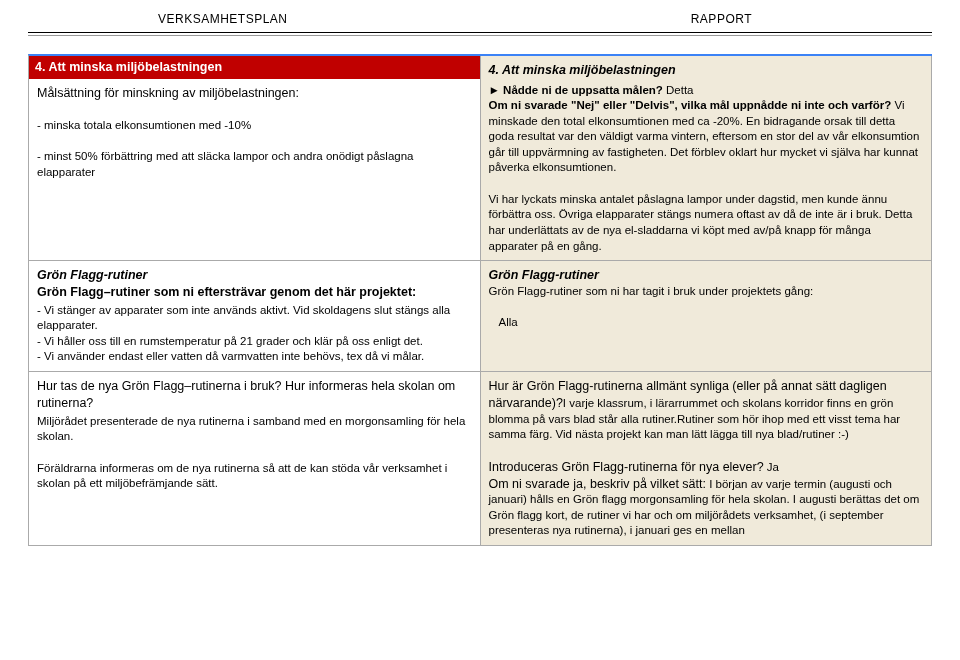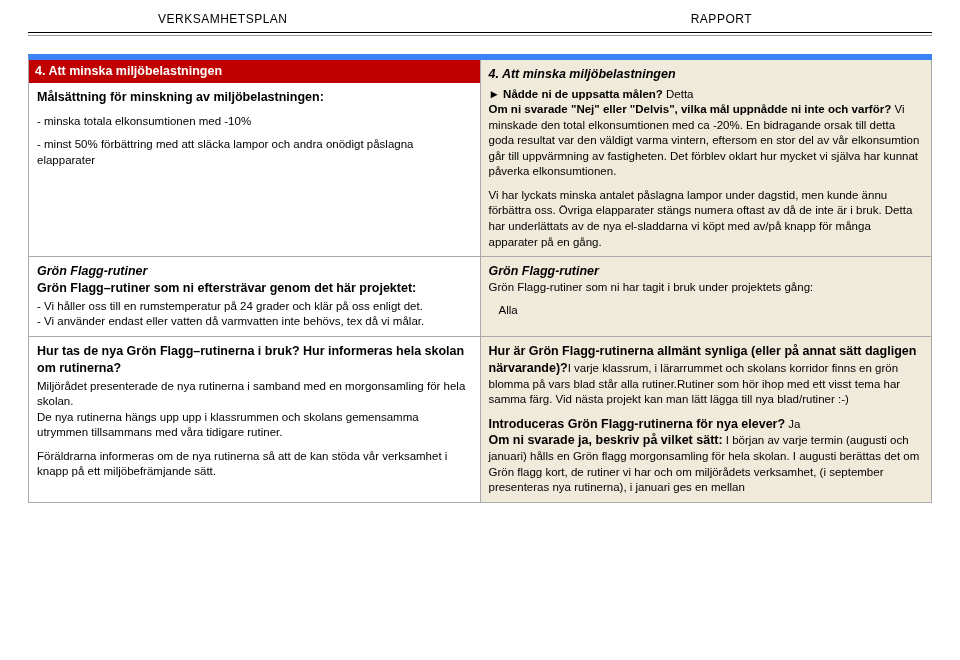--- a/index.html
+++ b/index.html
@@ -20,43 +20,43 @@
     padding: 0 180px 0 130px;
     margin-bottom: 6px;
     font-size: 12px;
     text-align: center;
   }
   .hr-top { border: 0; border-top: 1px solid #000; margin-bottom: 2px; }
   .hr-mid { border: 0; border-top: 1px solid #999; margin-bottom: 18px; }
   .grid {
     display: grid;
     grid-template-columns: 1fr 1fr;
-    border-top: 6px solid #3b82f6;
+    border-top: 2px solid #3b82f6;
     border-left: 1px solid #aaa;
   }
   .cell {
     border-right: 1px solid #aaa;
     border-bottom: 1px solid #aaa;
     padding: 6px 8px;
     vertical-align: top;
     line-height: 1.35;
   }
   .cell.right { background: #f0eada; }
   .title-band {
     background: #c00000;
     color: #fff;
     font-weight: bold;
     padding: 3px 6px;
     margin: -6px -8px 6px -8px;
     font-size: 12.5px;
   }
   .bold { font-weight: bold; }
-  .subhead { font-weight: bold; font-size: 12.5px; margin-bottom: 2px; }
+  .subhead { font-weight: normal; font-size: 12.5px; margin-bottom: 2px; }
   .indent { margin-left: 10px; }
-  .para { margin-top: 8px; }
+  .para { margin-top: 16px; }
 </style>
 </head>
 <body>
 
 <div class="header-row">
   <span>VERKSAMHETSPLAN</span>
   <span>RAPPORT</span>
 </div>
 <hr class="hr-top">
 <hr class="hr-mid">
@@ -77,35 +77,35 @@
     </div>
     <div>
       <span class="bold">Om ni svarade "Nej" eller "Delvis", vilka mål uppnådde ni inte och varför?</span><span> Vi minskade den total elkonsumtionen med ca -20%. En bidragande orsak till detta goda resultat var den väldigt varma vintern, eftersom en stor del av vår elkonsumtion går till uppvärmning av fastigheten. Det förblev oklart hur mycket vi själva har kunnat påverka elkonsumtionen.</span>
     </div>
     <div class="para">Vi har lyckats minska antalet påslagna lampor under dagstid, men kunde ännu förbättra oss. Övriga elapparater stängs numera oftast av då de inte är i bruk. Detta har underlättats av de nya el-sladdarna vi köpt med av/på knapp för många apparater på en gång.</div>
   </div>
 
   <div class="cell">
     <div class="bold" style="font-style:italic; font-size:12.5px;">Grön Flagg-rutiner</div>
     <div class="subhead" style="font-weight:bold;">Grön Flagg–rutiner som ni eftersträvar genom det här projektet:</div>
-    <div>- Vi håller oss till en rumstemperatur på 24 grader och klär på oss enligt det.</div>
+    <div>- Vi stänger av apparater som inte används aktivt. Vid skoldagens slut stängs alla elapparater.</div>
+    <div>- Vi håller oss till en rumstemperatur på 21 grader och klär på oss enligt det.</div>
     <div>- Vi använder endast eller vatten då varmvatten inte behövs, tex då vi målar.</div>
   </div>
 
   <div class="cell right">
     <div class="bold" style="font-style:italic; font-size:12.5px;">Grön Flagg-rutiner</div>
     <div>Grön Flagg-rutiner som ni har tagit i bruk under projektets gång:</div>
     <div class="indent para">Alla</div>
   </div>
 
   <div class="cell">
     <div class="subhead">Hur tas de nya Grön Flagg–rutinerna i bruk? Hur informeras hela skolan om rutinerna?</div>
     <div>Miljörådet presenterade de nya rutinerna i samband med en morgonsamling för hela skolan.</div>
-    <div>De nya rutinerna hängs upp upp i klassrummen och skolans gemensamma utrymmen tillsammans med våra tidigare rutiner.</div>
-    <div class="para">Föräldrarna informeras om de nya rutinerna så att de kan stöda vår verksamhet i knapp på ett miljöbefrämjande sätt.</div>
+    <div class="para">Föräldrarna informeras om de nya rutinerna så att de kan stöda vår verksamhet i skolan på ett miljöbefrämjande sätt.</div>
   </div>
 
   <div class="cell right">
     <div>
       <span class="subhead">Hur är Grön Flagg-rutinerna allmänt synliga (eller på annat sätt dagligen närvarande)?</span><span>I varje klassrum, i lärarrummet och skolans korridor finns en grön blomma på vars blad står alla rutiner.Rutiner som hör ihop med ett visst tema har samma färg. Vid nästa projekt kan man lätt lägga till nya blad/rutiner :-)</span>
     </div>
     <div class="para">
       <span class="subhead">Introduceras Grön Flagg-rutinerna för nya elever?</span><span> Ja</span>
     </div>
     <div>

